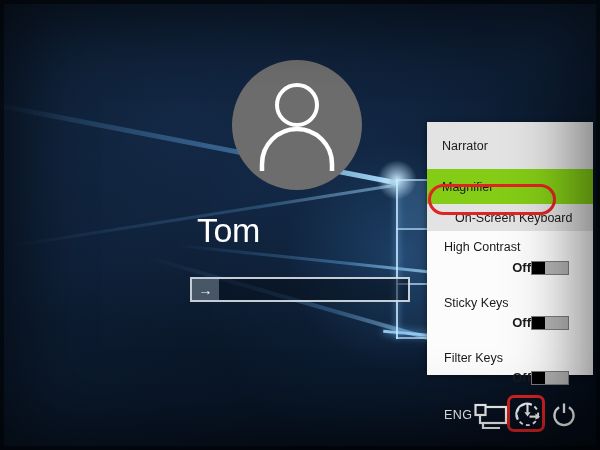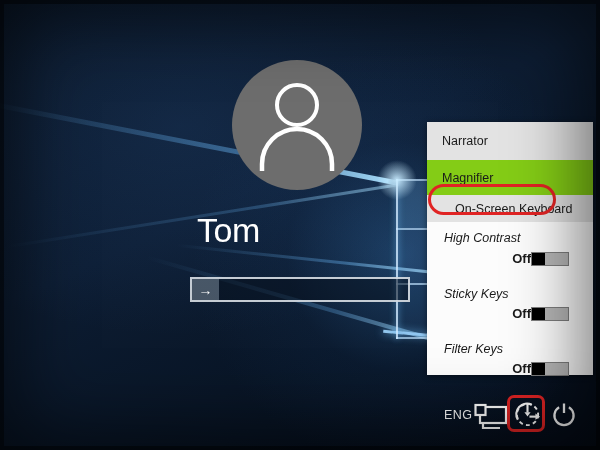--- a/index.html
+++ b/index.html
@@ -51,24 +51,24 @@
                color: #eee; font-size: 13px; padding-left: 8px;
                font-family: "Liberation Sans", sans-serif; }
   .pwd input::placeholder { color: #e6e6e6; opacity: 1; }
   .pwd .submit { width: 27px; display: flex; align-items: center; justify-content: center;
                  background: rgba(190,205,220,0.35); color: #fff; font-size: 14px; cursor: pointer; }
 
   
   .menu { position: absolute; left: 427px; top: 122px; width: 166px; height: 253px; z-index: 5;
           background: #fcfcfc; color: #1a1a1a; box-shadow: 0 1px 6px rgba(0,0,0,0.45); }
   .menu-item { font-size: 12.5px; padding-left: 15px; display: flex; align-items: center; cursor: pointer; }
-  .mi-0 { height: 38px; background: #e3e3e3; }
+  .mi-0 { height: 47px; background: #e3e3e3; }
   .mi-1 { height: 35px; background: #84cc16; }
   .mi-2 { height: 27px; background: #e3e3e3; padding-left: 28px; }
-  .tgl-label { font-size: 12.5px; padding-left: 17px; height: 15px; font-style: italic; }
+  .tgl-label { font-size: 12.5px; padding-left: 17px; height: 15px; }
   .tgl-row { display: flex; align-items: center; justify-content: flex-end;
              padding: 0 24px 0 15px; height: 15px; }
   .tgl-state { font-size: 13px; font-weight: 700; }
   .mt9 { margin-top: 9px; } .mt21 { margin-top: 21px; } .mt5 { margin-top: 5px; } .mt4 { margin-top: 4px; }
   .toggle { position: relative; width: 38px; height: 14px; background: #b6b6b6;
             border: 1px solid #7d7d7d; cursor: pointer; }
   .toggle .thumb { position: absolute; left: 0; top: 0; width: 13px; height: 12px; background: #000; }
 
   
   .ann-ellipse { position: absolute; left: 428px; top: 184px; width: 128px; height: 31px; z-index: 6;

